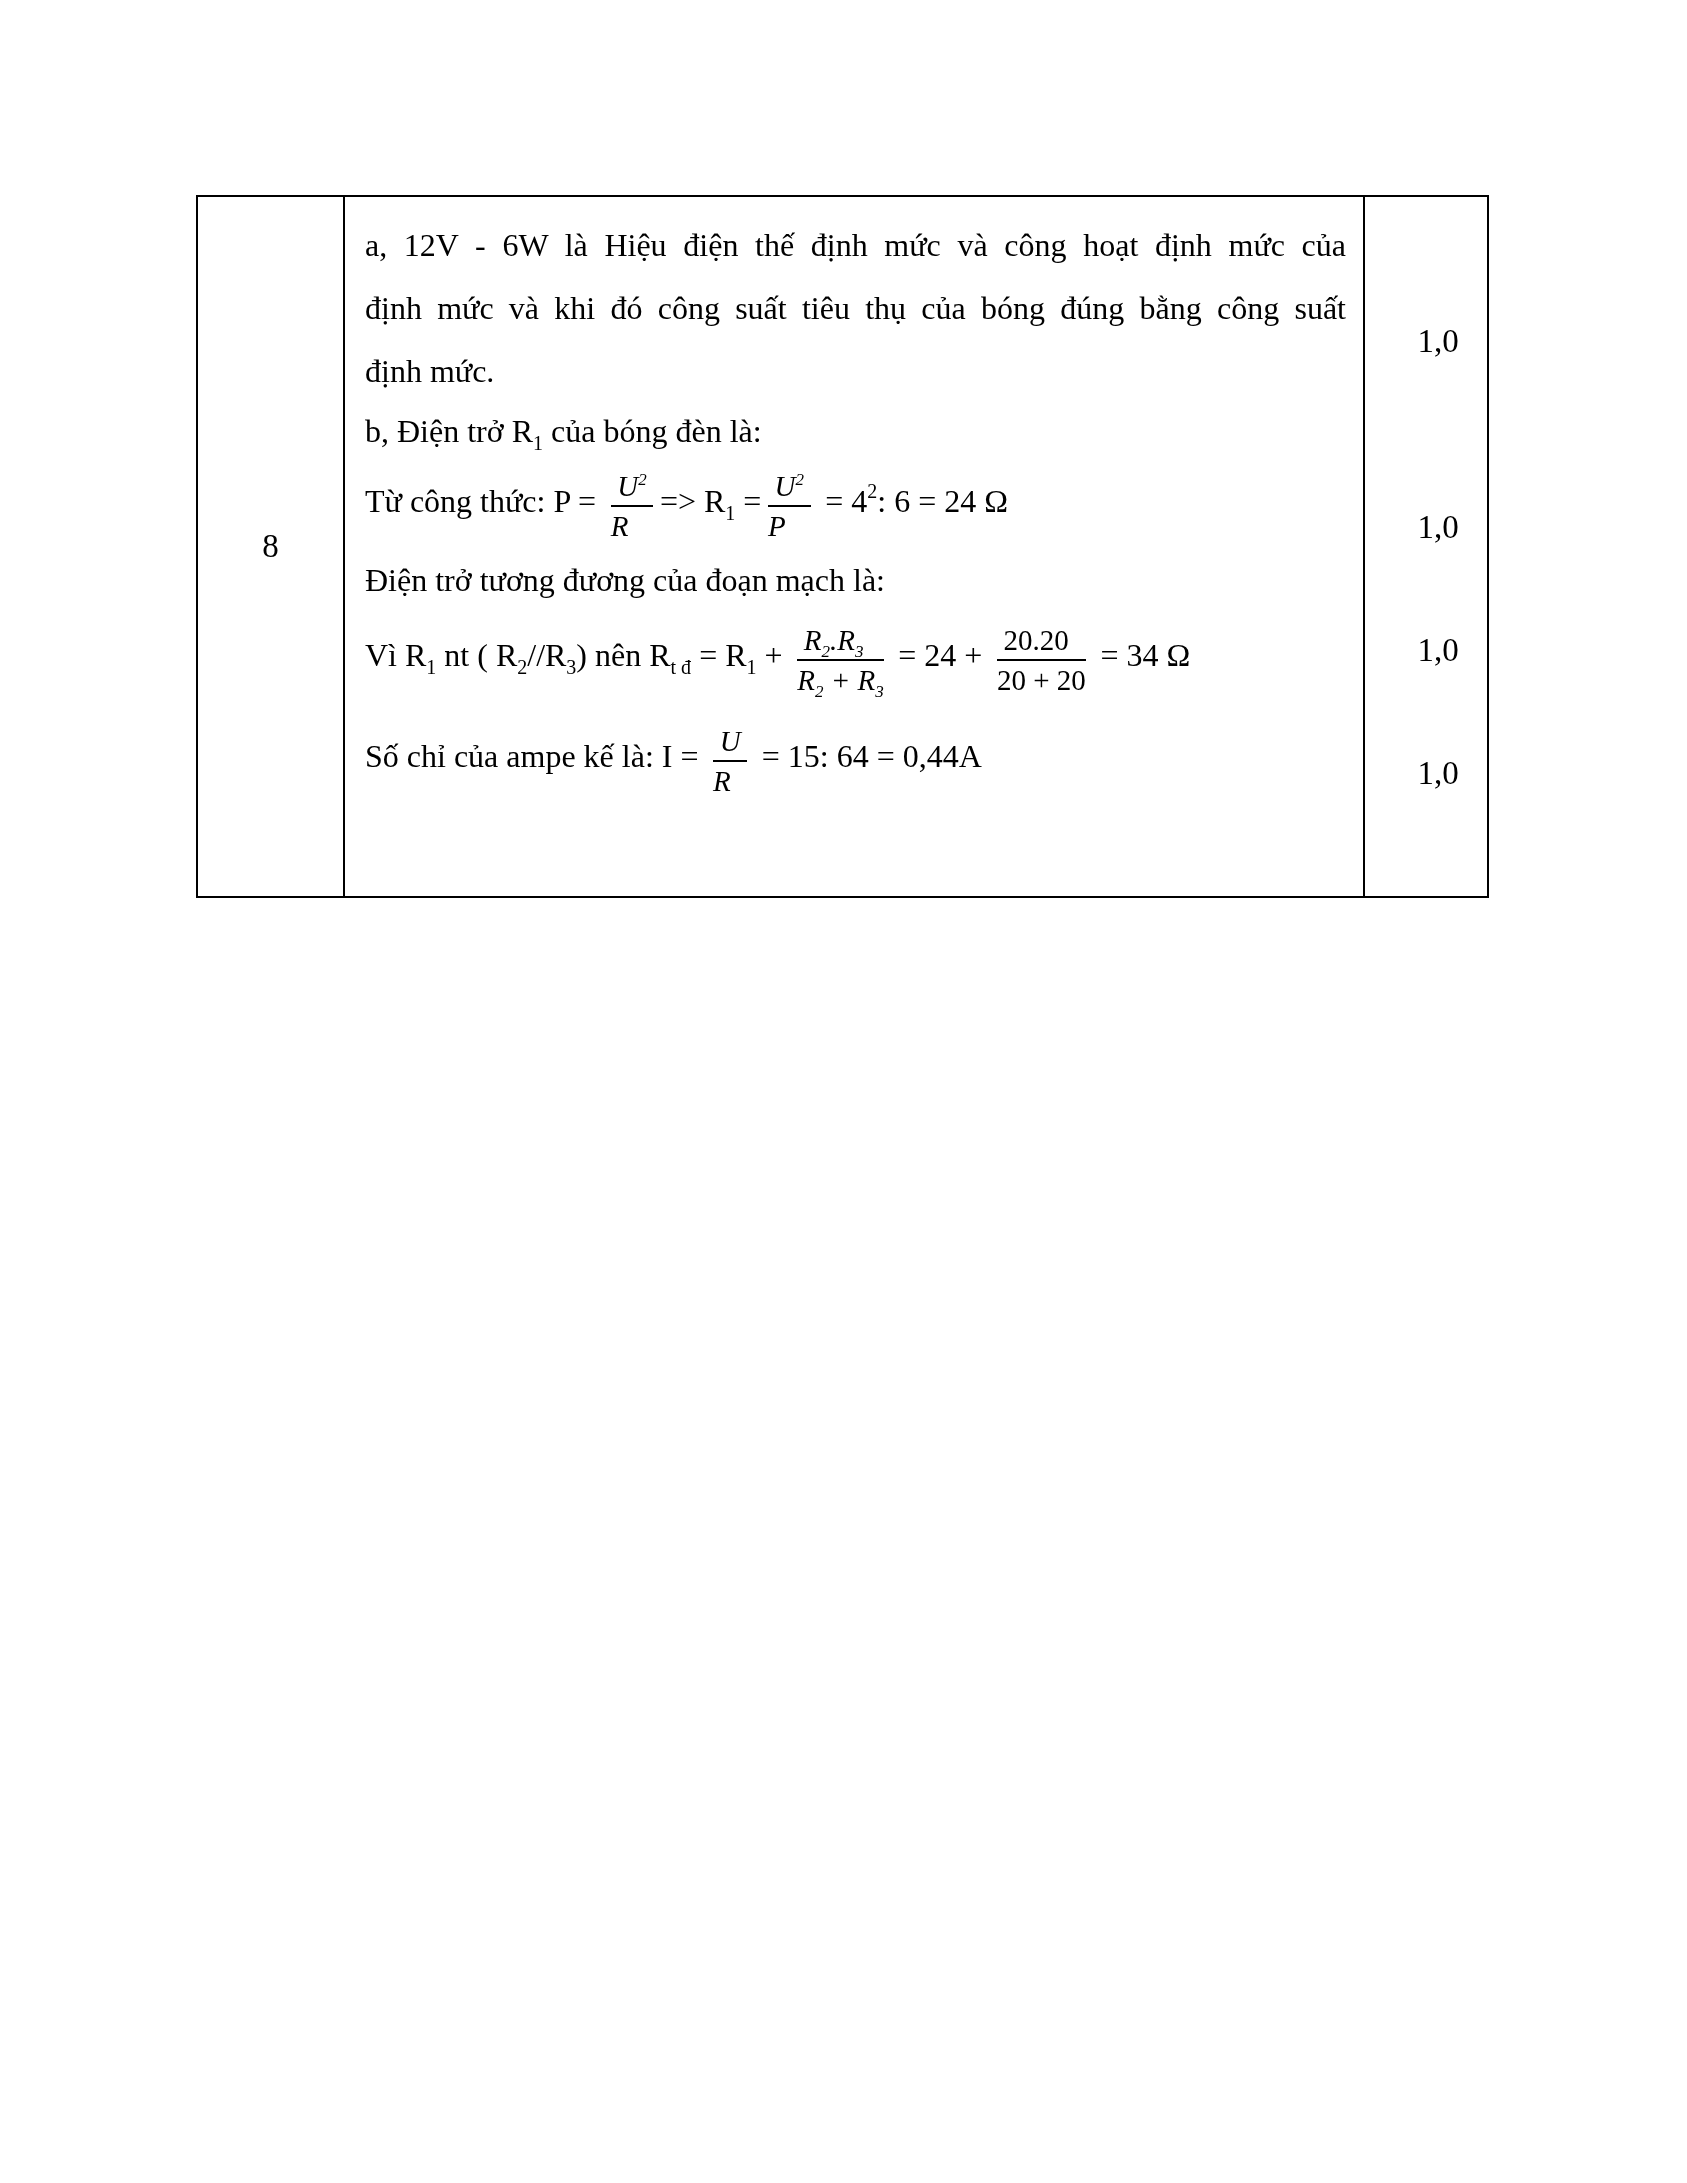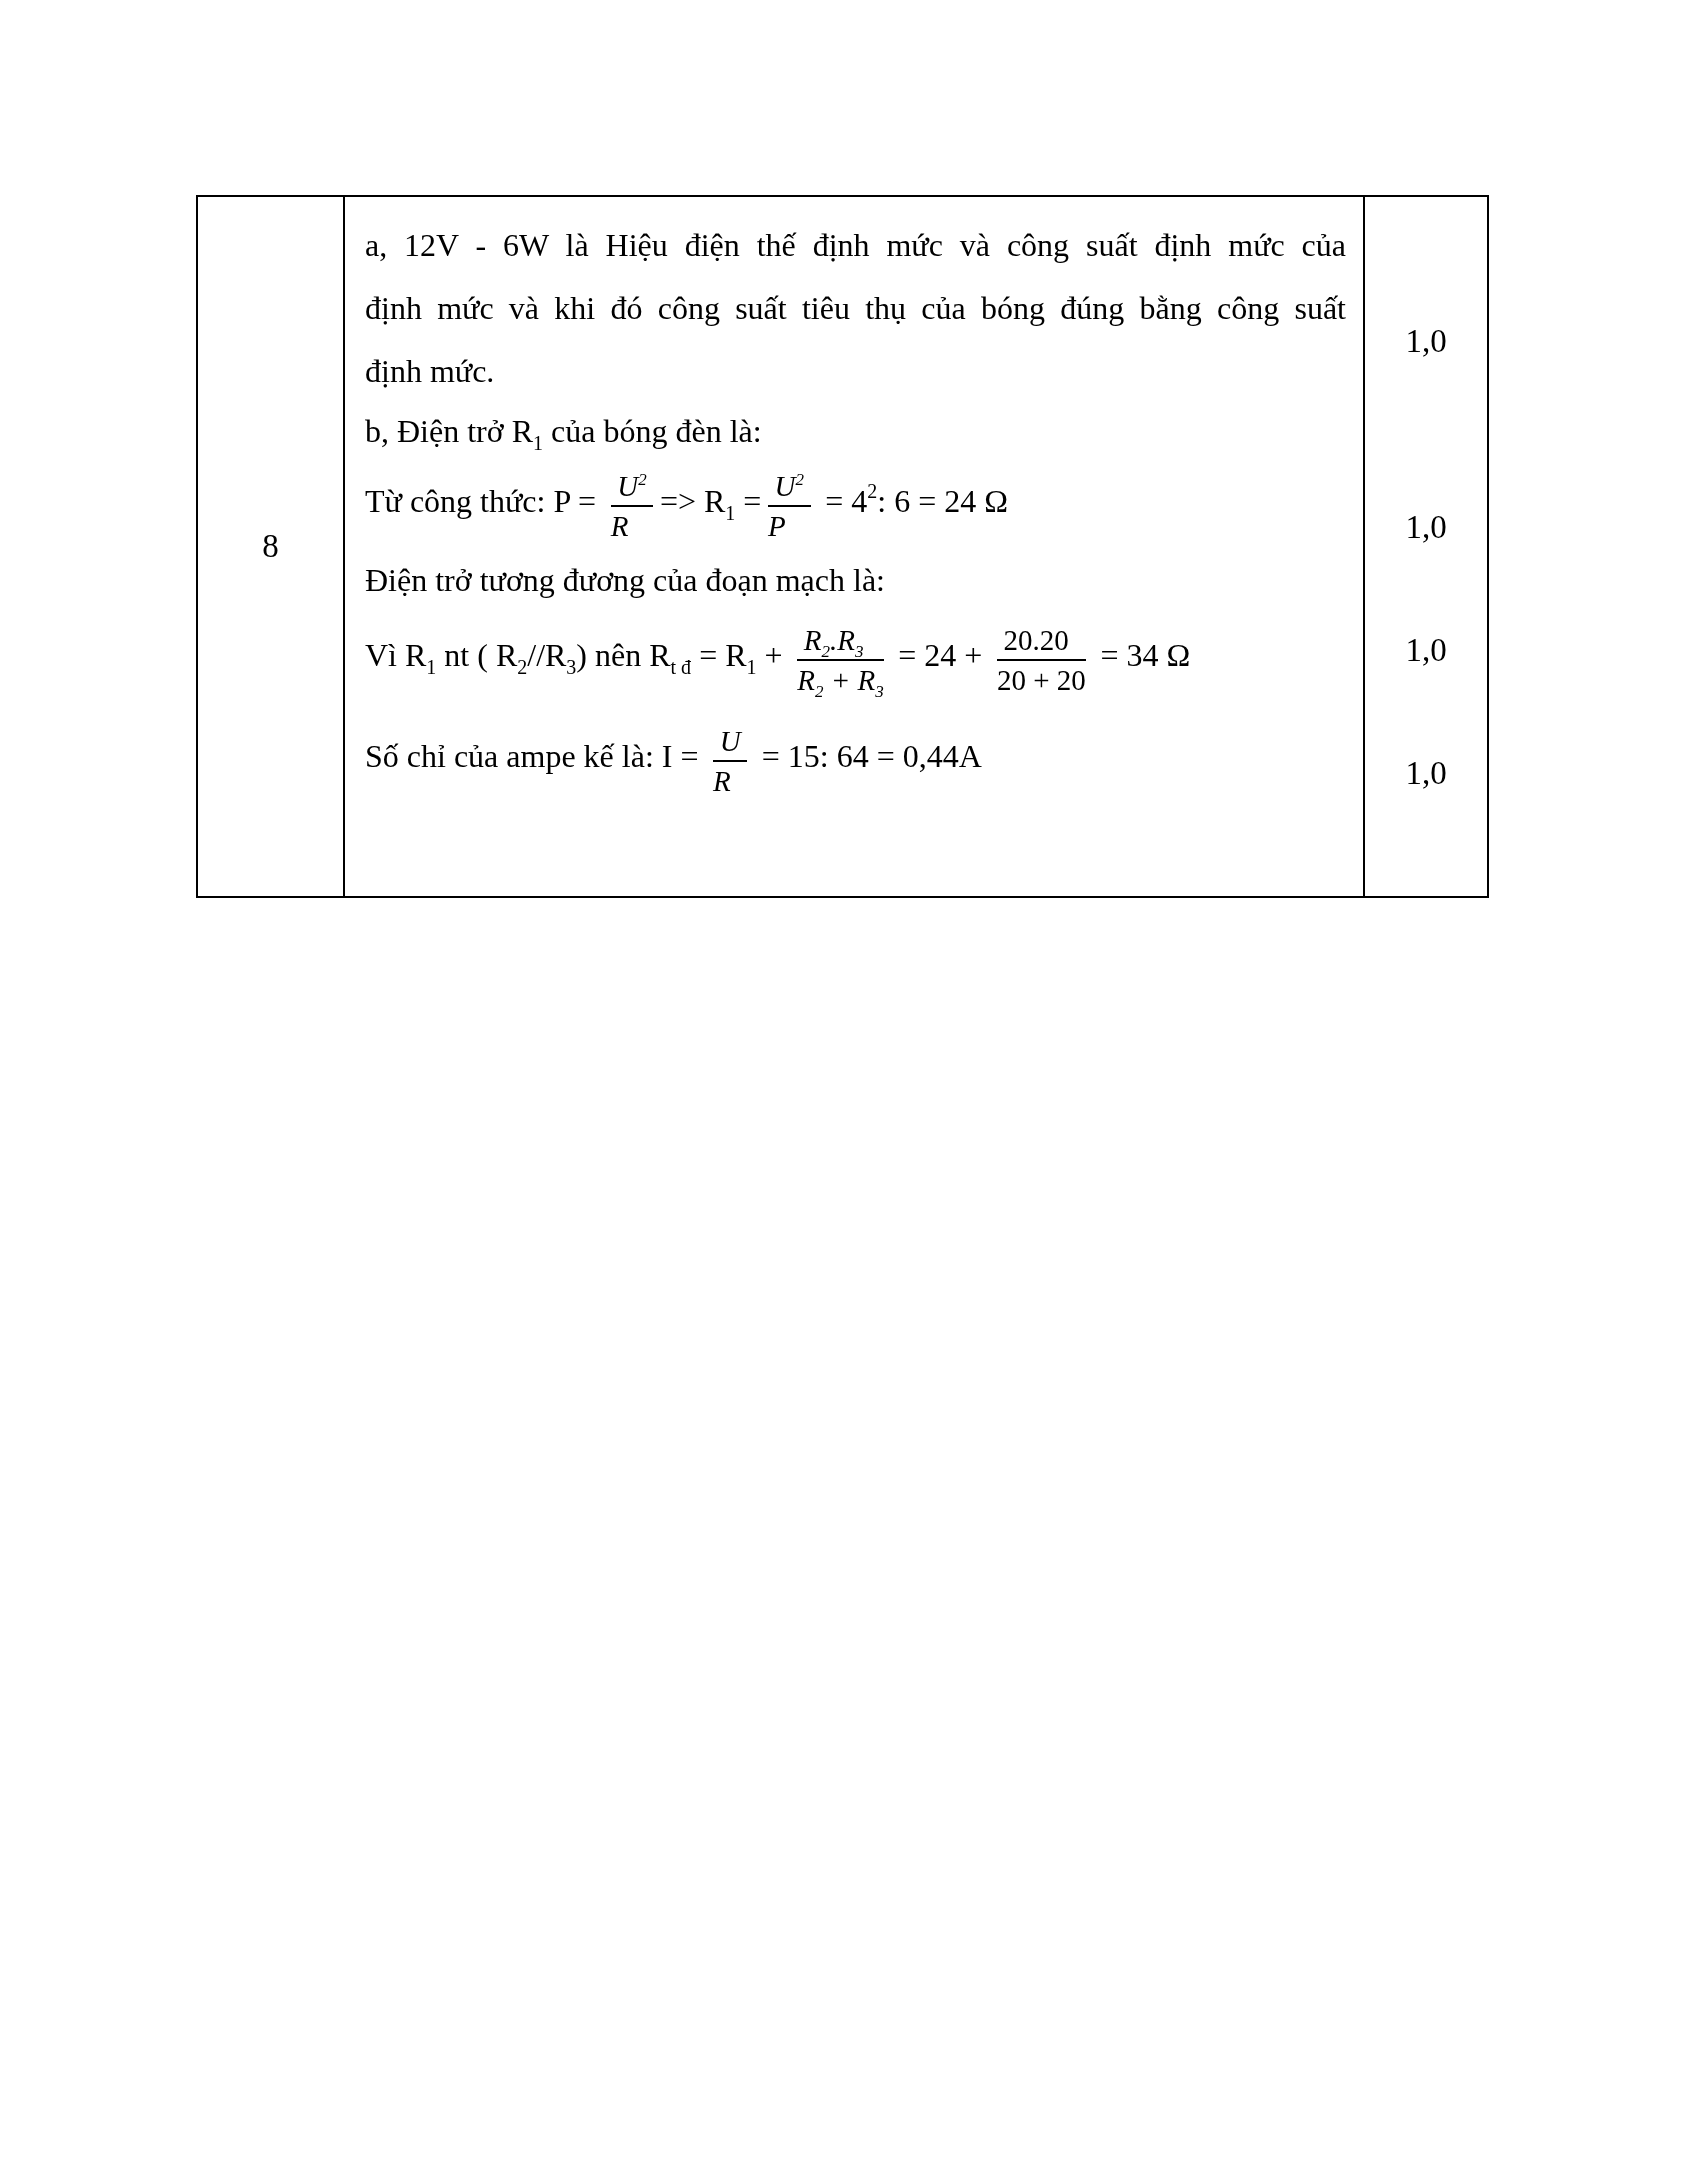--- a/index.html
+++ b/index.html
@@ -98,21 +98,21 @@
   .frac .den {
     display: block;
     padding-top: 4px;
     line-height: 1.05;
   }
   .frac sub { font-size: 17px; vertical-align: -6.6px; }
   .frac sup { font-size: 17px; vertical-align: 10.6px; }
   .frac.upright { font-style: normal; }
   .score {
     position: absolute;
-    left: 0;
+    left: 12px;
     width: 100%;
     height: 40px;
     line-height: 40px;
     text-align: center;
   }
   .score-1 { top: 124px; }
   .score-2 { top: 310px; }
   .score-3 { top: 433px; }
   .score-4 { top: 556px; }
 </style>
@@ -121,21 +121,21 @@
 
 <div class="answer-table">
 
   <div class="cell qcell">
     <span>8</span>
   </div>
 
   <div class="cell acell">
 
     <div>
-      <div class="jline">a, 12V - 6W là Hiệu điện thế định mức và công suất định mức của</div>
+      <div class="jline">a, 12V - 6W là Hiệu điện thế định mức và công hoạt định mức của</div>
       <div class="jline">định mức và khi đó công suất tiêu thụ của bóng đúng bằng công suất</div>
       <div class="jline-last">định mức.</div>
     </div>
 
     <div class="row h-text">
       <span class="fl"><span>b, Điện trở R</span><sub>1</sub><span> của bóng đèn là:</span></span>
     </div>
 
     <div class="row h-f1">
       <span class="fl"><span>Từ công thức: P = </span><span class="frac"><span class="num"><span>U</span><sup>2</sup></span><span class="den">R</span></span><span>=&gt; R</span><sub>1</sub><span> =</span><span class="frac"><span class="num"><span>U</span><sup>2</sup></span><span class="den">P</span></span><span> = 4</span><sup>2</sup><span>: 6 = 24 Ω</span></span>

